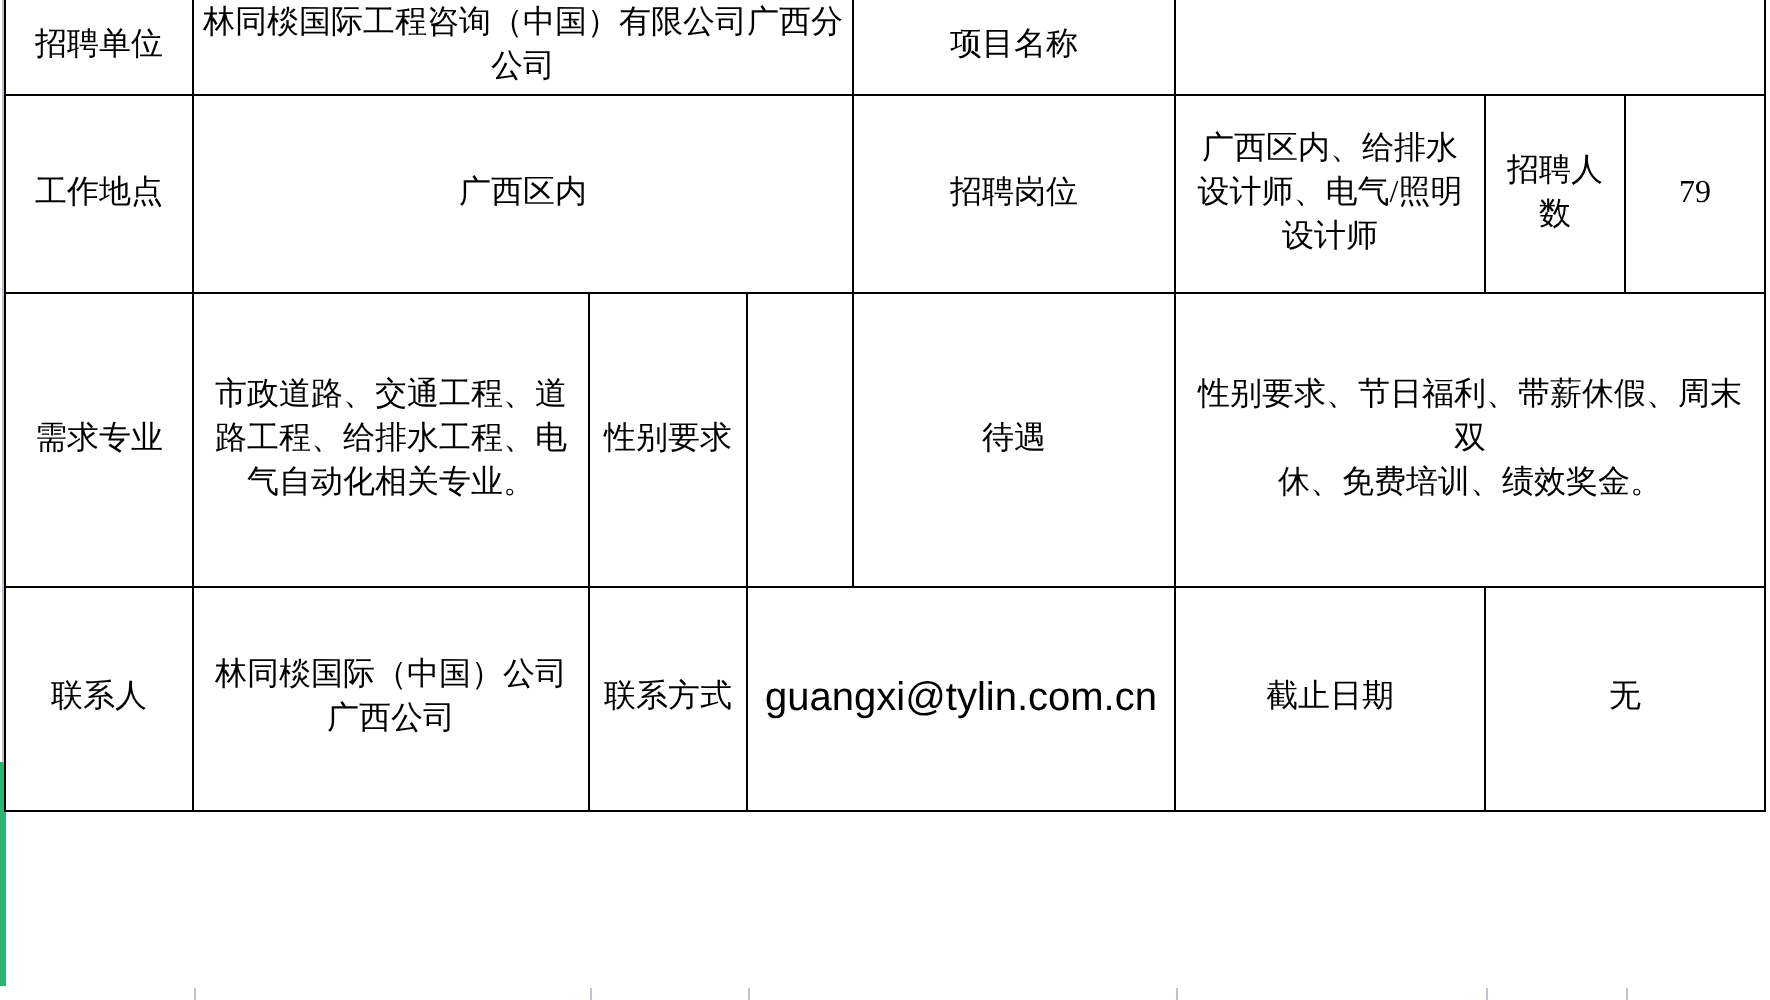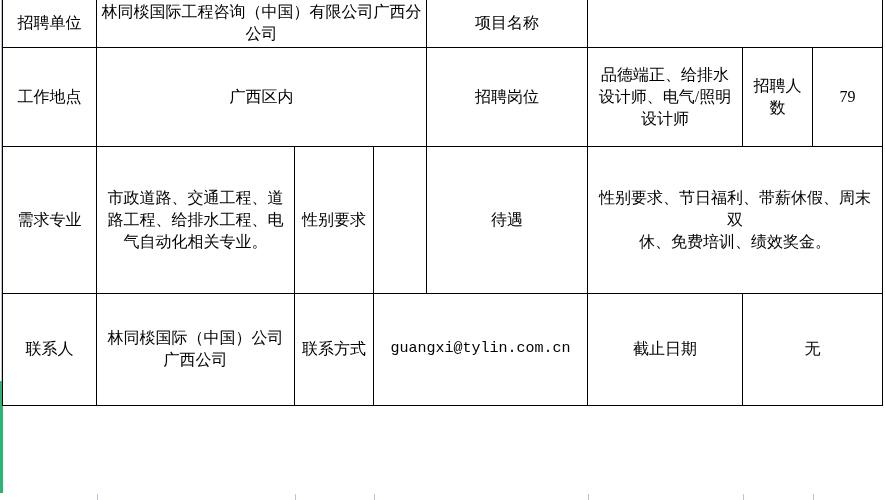--- a/index.html
+++ b/index.html
@@ -21,21 +21,21 @@
     word-break:break-all;
   }
   tr.r1 td{border-top:0;}
   tr.r1{height:47px;}
   tr.r2{height:99px;}
   tr.r3{height:147px;}
   tr.r4{height:88px;}
   tr.r5{height:112px;padding-left:16px;}
   td.v{white-space:pre-line;}
   td.leftalign{text-align:left;padding:2px 4px;}
-  td.mono{font-family:Liberation Mono, monospace;font-size:15px;}
+  td.mono{font-family:Liberation Sans, sans-serif;font-size:20px;}
   .accent-bar{position:absolute;left:0;top:381px;width:3px;height:112px;background:#2ab573;}
   .faint-vline{position:absolute;left:1px;top:0;width:1px;height:381px;background:#bcc3d2;}
   .stub{position:absolute;top:494px;width:1px;height:6px;background:#bcc3d2;}
 </style>
 </head>
 <body>
 
 <div class="stage">
 
   <div class="faint-vline" style="background: rgb(188, 195, 210);"></div>
@@ -57,21 +57,21 @@
       <td>招聘单位</td>
       <td class="v" colspan="3">林同棪国际工程咨询（中国）有限公司广西分
 公司</td>
       <td>项目名称</td>
       <td class="v" colspan="3"></td>
     </tr>
     <tr class="r2">
       <td>工作地点</td>
       <td class="v" colspan="3">广西区内</td>
       <td>招聘岗位</td>
-      <td class="v">品德端正、给排水
+      <td class="v">广西区内、给排水
 设计师、电气/照明
 设计师</td>
       <td>招聘人数</td>
       <td class="v">79</td>
     </tr>
     <tr class="r3">
       <td>需求专业</td>
       <td class="v">市政道路、交通工程、道
 路工程、给排水工程、电
 气自动化相关专业。</td>

